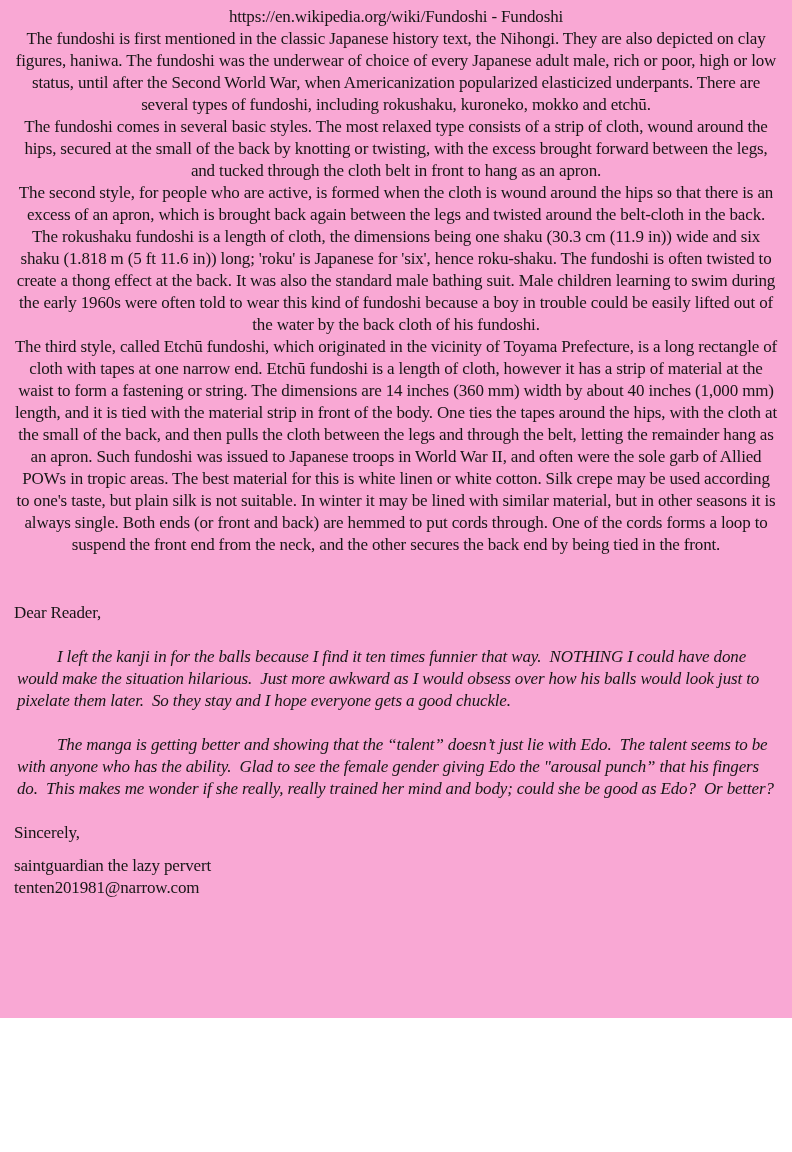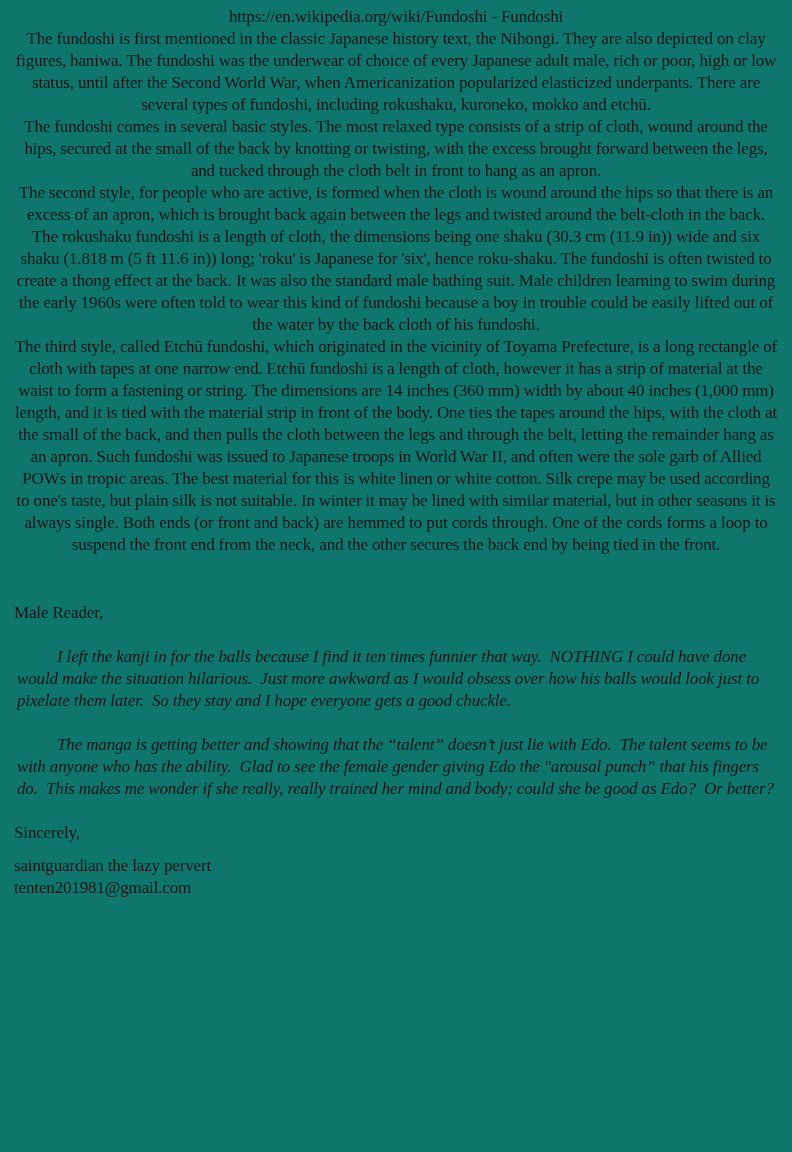--- a/index.html
+++ b/index.html
@@ -2,24 +2,24 @@
 <html><head>
 <meta charset="utf-8">
 <style>
   html, body {
     margin: 0;
     padding: 0;
     background: #ffffff;
   }
   .page {
     width: 792px;
-    height: 1152px;
+    height: 1018px;
     box-sizing: border-box;
     padding: 6px 14px 0 14px;
-    background: #0f766e;
+    background: #f9a8d4;
     color: #161616;
     font-family: "Liberation Serif", "DejaVu Serif", serif;
     font-size: 17px;
     line-height: 22px;
     letter-spacing: -0.15px;
     overflow: hidden;
   }
   .wiki-block {
     text-align: center;
   }
@@ -59,21 +59,21 @@
 
   <div class="wiki-block">
     <p class="source-line">https://en.wikipedia.org/wiki/Fundoshi - Fundoshi</p>
     <p class="wiki-p">The fundoshi is first mentioned in the classic Japanese history text, the Nihongi. They are also depicted on clay figures, haniwa. The fundoshi was the underwear of choice of every Japanese adult male, rich or poor, high or low status, until after the Second World War, when Americanization popularized elasticized underpants. There are several types of fundoshi, including rokushaku, kuroneko, mokko and etchū.</p>
     <p class="wiki-p">The fundoshi comes in several basic styles. The most relaxed type consists of a strip of cloth, wound around the hips, secured at the small of the back by knotting or twisting, with the excess brought forward between the legs, and tucked through the cloth belt in front to hang as an apron.</p>
     <p class="wiki-p">The second style, for people who are active, is formed when the cloth is wound around the hips so that there is an excess of an apron, which is brought back again between the legs and twisted around the belt-cloth in the back. The rokushaku fundoshi is a length of cloth, the dimensions being one shaku (30.3 cm (11.9 in)) wide and six shaku (1.818 m (5 ft 11.6 in)) long; 'roku' is Japanese for 'six', hence roku-shaku. The fundoshi is often twisted to create a thong effect at the back. It was also the standard male bathing suit. Male children learning to swim during the early 1960s were often told to wear this kind of fundoshi because a boy in trouble could be easily lifted out of the water by the back cloth of his fundoshi.</p>
     <p class="wiki-p">The third style, called Etchū fundoshi, which originated in the vicinity of Toyama Prefecture, is a long rectangle of cloth with tapes at one narrow end. Etchū fundoshi is a length of cloth, however it has a strip of material at the waist to form a fastening or string. The dimensions are 14 inches (360 mm) width by about 40 inches (1,000 mm) length, and it is tied with the material strip in front of the body. One ties the tapes around the hips, with the cloth at the small of the back, and then pulls the cloth between the legs and through the belt, letting the remainder hang as an apron. Such fundoshi was issued to Japanese troops in World War II, and often were the sole garb of Allied POWs in tropic areas. The best material for this is white linen or white cotton. Silk crepe may be used according to one's taste, but plain silk is not suitable. In winter it may be lined with similar material, but in other seasons it is always single. Both ends (or front and back) are hemmed to put cords through. One of the cords forms a loop to suspend the front end from the neck, and the other secures the back end by being tied in the front.</p>
   </div>
 
   <div class="letter">
-    <p class="salutation">Male Reader,</p>
+    <p class="salutation">Dear Reader,</p>
     <p class="letter-p">I left the kanji in for the balls because I find it ten times funnier that way.  NOTHING I could have done would make the situation hilarious.  Just more awkward as I would obsess over how his balls would look just to pixelate them later.  So they stay and I hope everyone gets a good chuckle.</p>
     <p class="letter-p">The manga is getting better and showing that the “talent” doesn’t just lie with Edo.  The talent seems to be with anyone who has the ability.  Glad to see the female gender giving Edo the "arousal punch” that his fingers do.  This makes me wonder if she really, really trained her mind and body; could she be good as Edo?  Or better?</p>
     <p class="closing">Sincerely,</p>
     <p class="signature">saintguardian the lazy pervert</p>
-    <p class="email">tenten201981@gmail.com</p>
+    <p class="email">tenten201981@narrow.com</p>
   </div>
 
 </div>
 
 </body></html>

